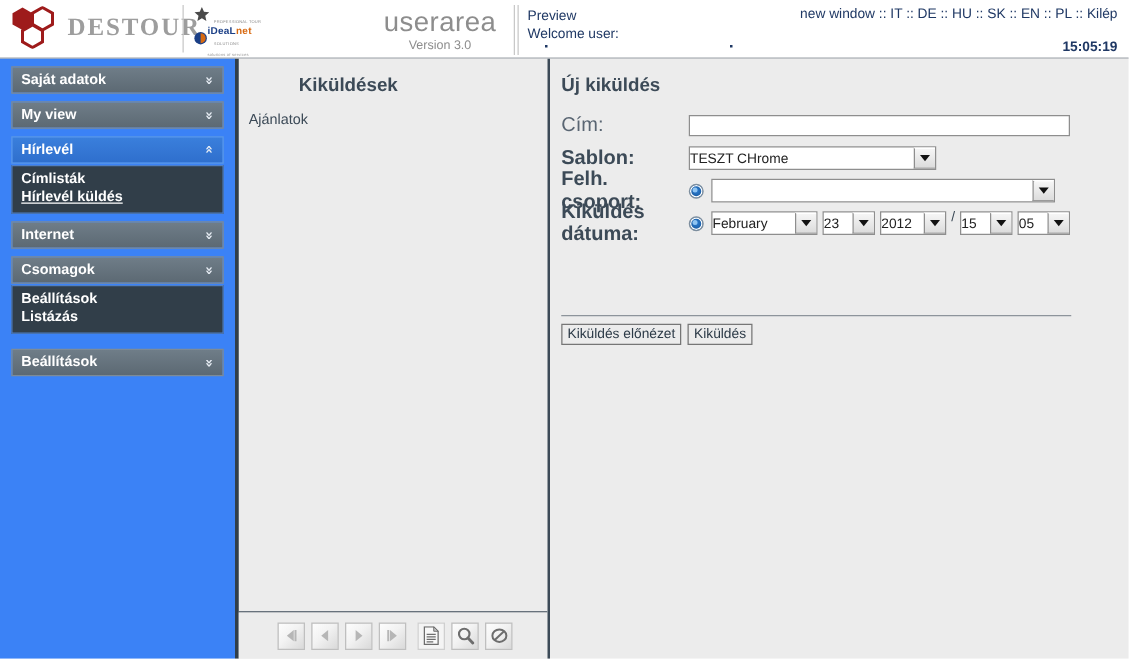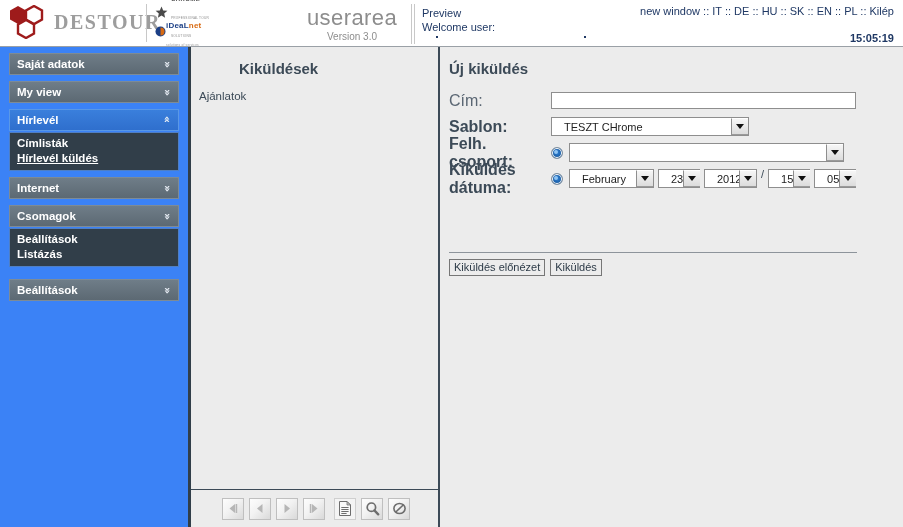--- a/index.html
+++ b/index.html
@@ -150,21 +150,21 @@
     content: ""; display: block; width: 4px; height: 4px; border-radius: 50%;
     background: #8fc4f2; margin: 2px 0 0 2px;
   }
 
   .sel {
     display: inline-flex; align-items: stretch; height: 19px;
     border: 1px solid #8e8e8e; background: #ffffff;
   }
   .sel .val {
     flex: 1 1 auto; font-size: 11px; color: #222; display: flex;
-    align-items: center; padding: 0 12px; white-space: nowrap; overflow: hidden;
+    align-items: center; padding: 0 0; white-space: nowrap; overflow: hidden;
   }
   .sel .arrow {
     flex: 0 0 17px; width: 17px;
     background: linear-gradient(#f6f6f6, #dcdcdc);
     border-left: 1px solid #8e8e8e;
     border-top: 1px solid #ffffff; border-bottom: 1px solid #9a9a9a;
     display: flex; align-items: center; justify-content: center;
   }
   .arrow i {
     display: block; width: 0; height: 0;

